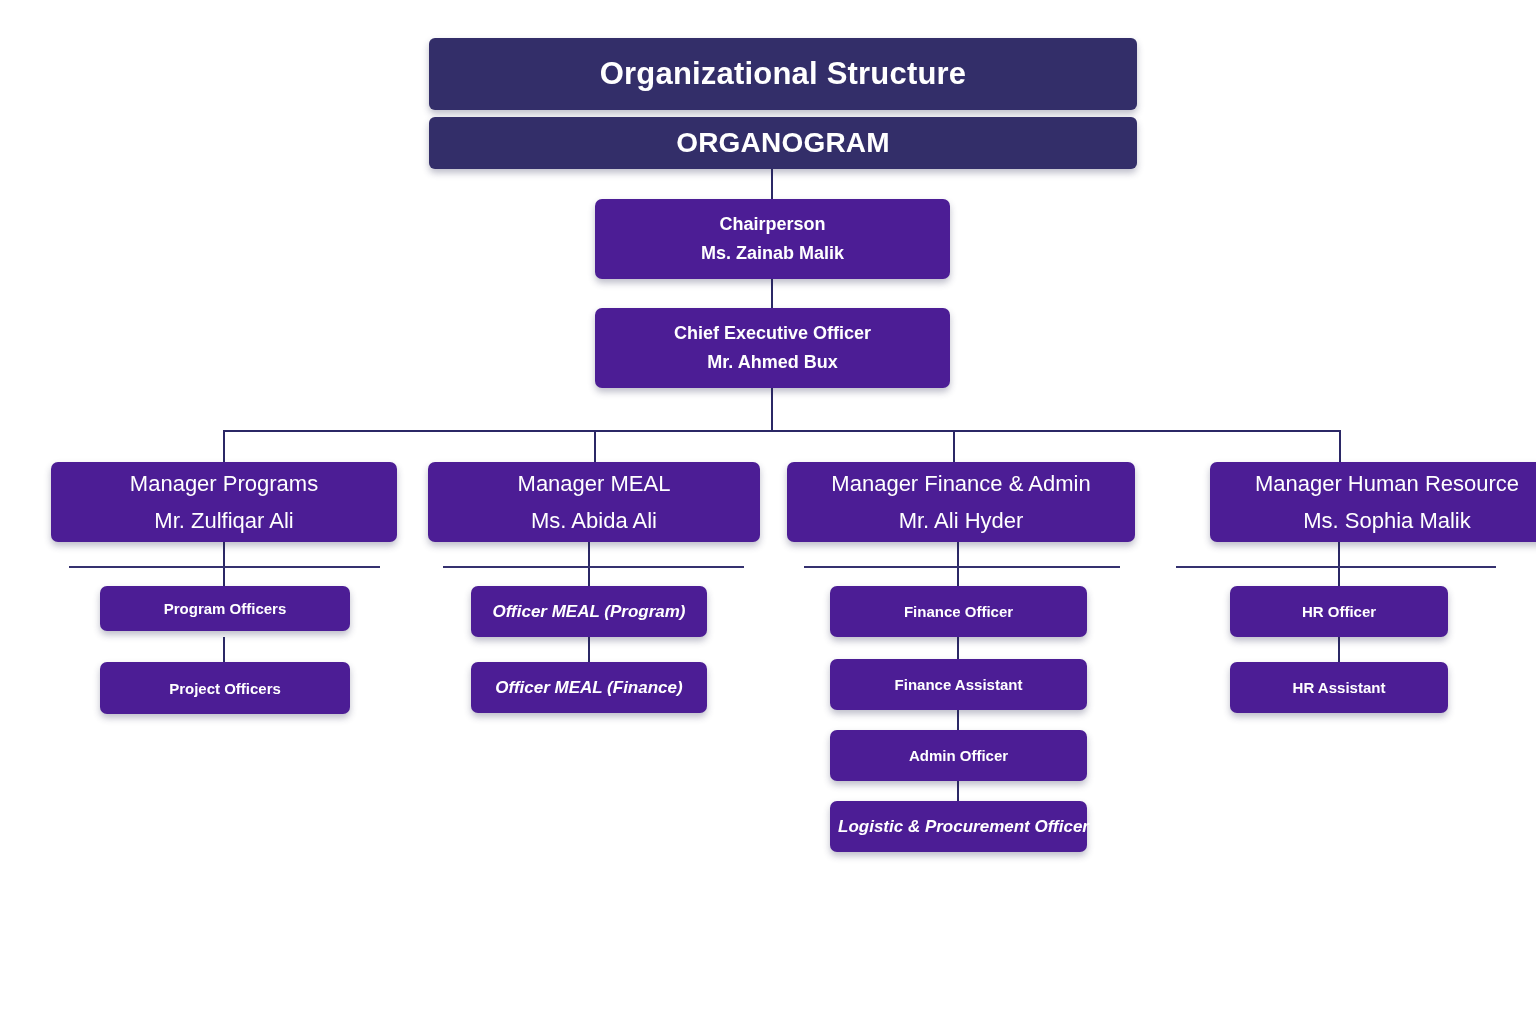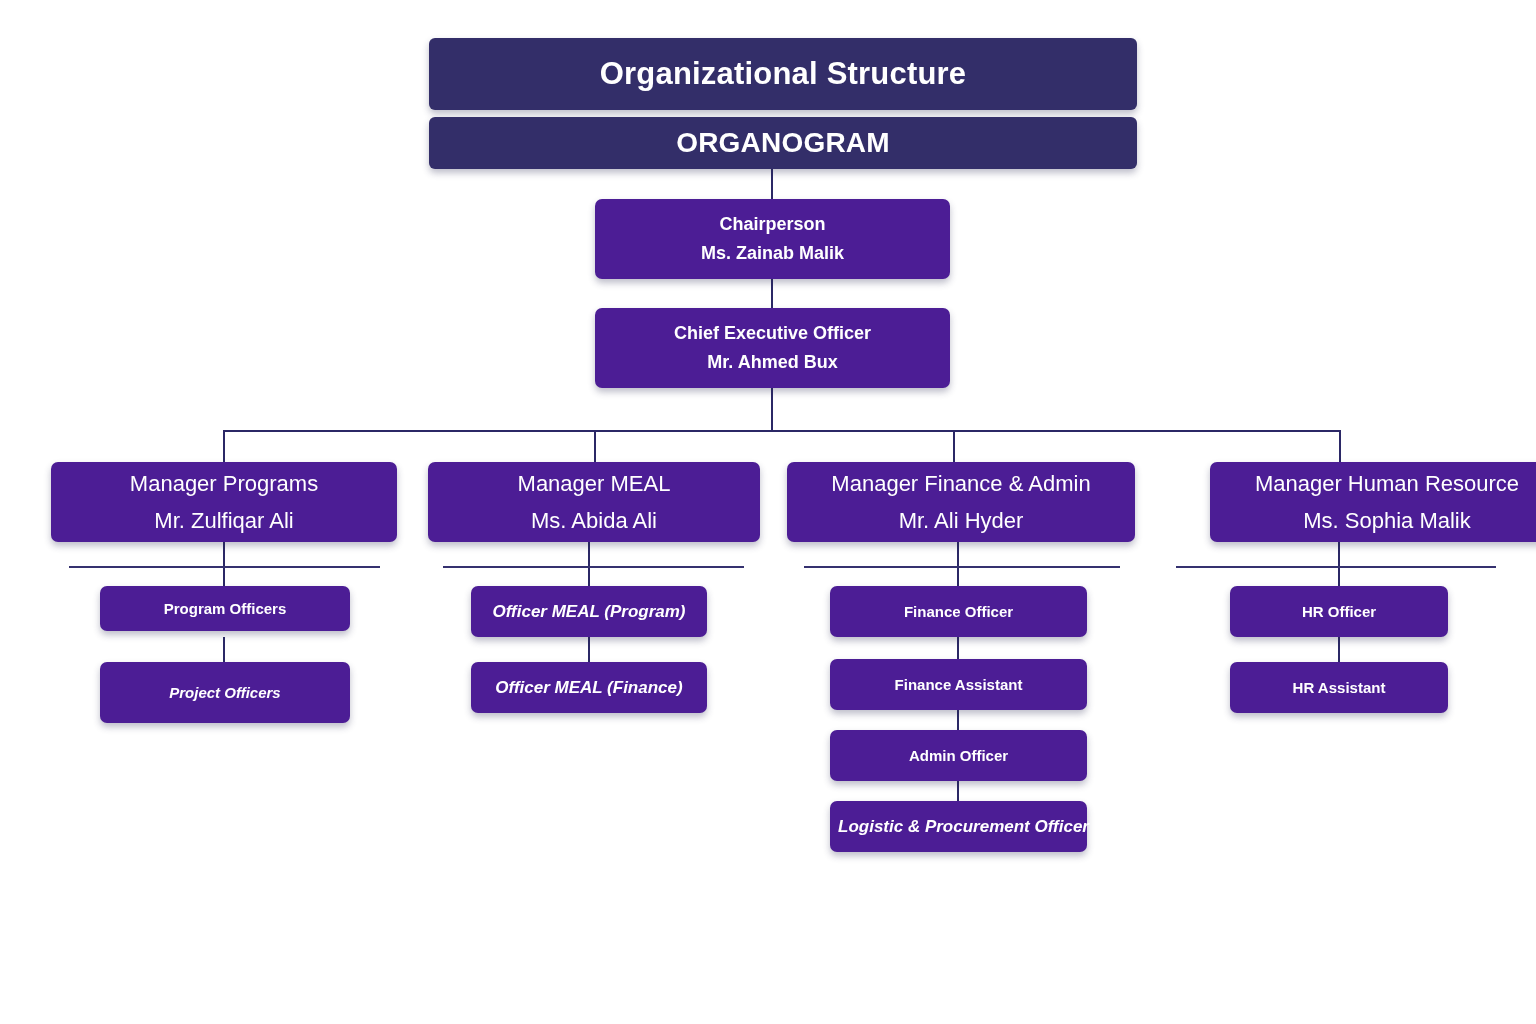--- a/index.html
+++ b/index.html
@@ -140,21 +140,21 @@
 
   <div class="conn vline" style="left:207px; top:542px; height:45px;"></div>
   <div class="conn rule" style="left:53px; top:566px; width:311px;"></div>
 
   <div class="box staff" style="left:84px; top:586px; width:250px; height:45px;">
     <span class="line1">Program Officers</span>
   </div>
 
   <div class="conn vline" style="left:207px; top:637px; height:25px;"></div>
 
-  <div class="box staff" style="left:84px; top:662px; width:250px; height:61px;font-style:italic;">
+  <div class="box staff" style="left:84px; top:662px; width:250px; height:52px;">
     <span class="line1">Project Officers</span>
   </div>
 
   <div class="conn vline" style="left:572px; top:542px; height:45px;"></div>
   <div class="conn rule" style="left:427px; top:566px; width:301px;"></div>
 
   <div class="box staff small" style="left:455px; top:586px; width:236px; height:51px;">
     <span class="line1">Officer MEAL (Program)</span>
   </div>
 

